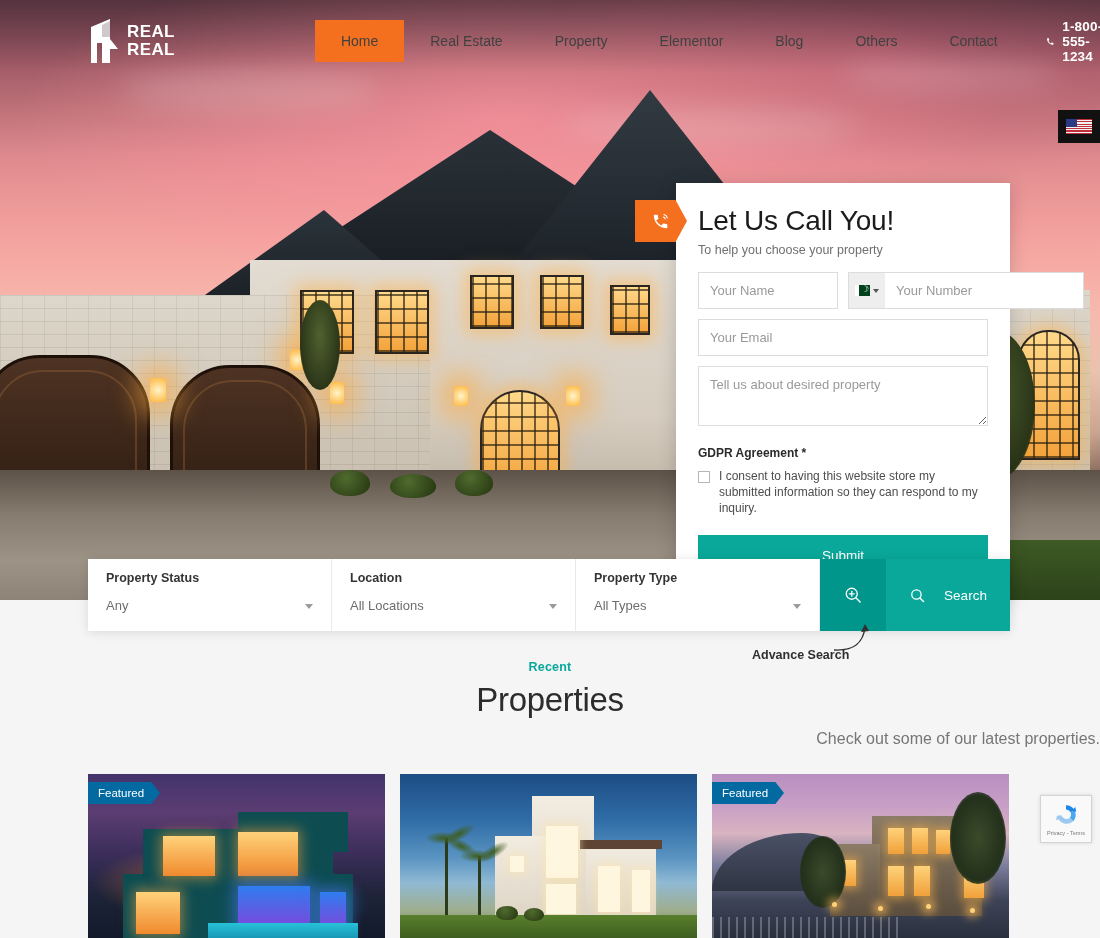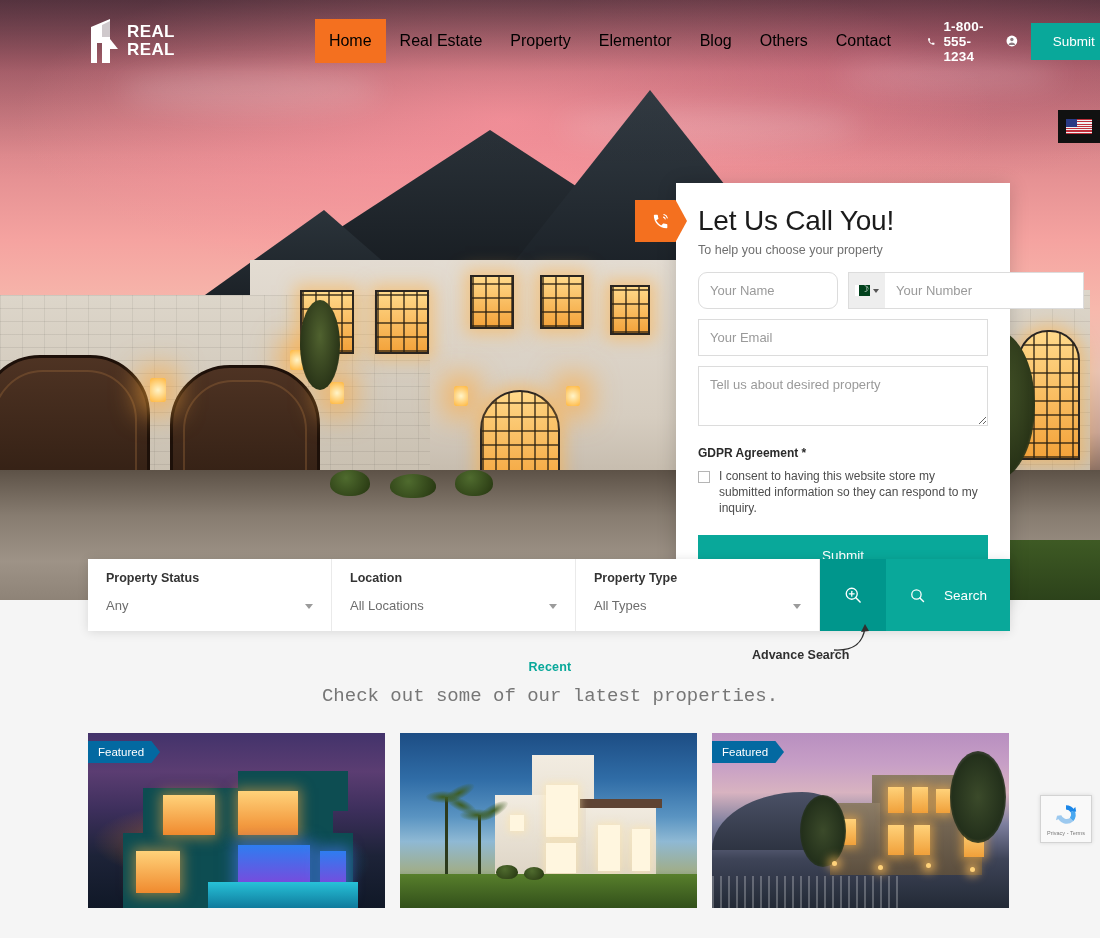--- a/index.html
+++ b/index.html
@@ -138,21 +138,21 @@
     display: flex; align-items: center; z-index: 40;
   }
   .logo { display: flex; align-items: center; margin-left: 88px; gap: 9px; }
   .logo-mark { width: 30px; height: 44px; }
   .logo-text {
     color: #fff; font-weight: bold; font-size: 17px; line-height: 18px;
     letter-spacing: .4px;
   }
   .nav-items { display: flex; align-items: center; margin-left: 140px; }
   .nav-item {
-    color: #000000; font-size: 16px; padding: 13px 14px;
+    color: #404040; font-size: 14px; padding: 13px 26px;
     cursor: pointer; white-space: nowrap;
   }
   .nav-item.active { background: #f4701f; }
   .nav-right { display: flex; align-items: center; margin-left: 22px; gap: 13px; }
   .phone-block { display: flex; align-items: center; gap: 8px; color:#fff; }
   .phone-num { font-size: 13.5px; font-weight: bold; letter-spacing: .2px; }
   .avatar-icon { width: 22px; height: 22px; }
   .btn-submit-nav {
     background: #09a89a; color: #fff; border: none;
     font-size: 13.5px; padding: 11px 22px; cursor: pointer;
@@ -185,21 +185,21 @@
   }
   .cb-title { font-size: 28px; font-weight: normal; color: #1b1b1b; letter-spacing: -.2px; }
   .cb-sub { font-size: 12.5px; color: #6f6f6f; margin-top: 6px; margin-bottom: 15px; }
   .cb-row { display: flex; gap: 10px; margin-bottom: 10px; }
   .fld {
     border: 1px solid #dcdcdc; background: #fff;
     font-size: 13px; color: #9a9a9a; padding: 10px 11px;
     font-family: "Liberation Sans", sans-serif; outline: none;
   }
   .fld::placeholder { color: #9a9a9a; }
-  .fld-name { width: 140px; border-radius: 9px; }
+  .fld-name { width: 140px; }
   .phone-wrap { display: flex; flex: 1; border: 1px solid #dcdcdc; }
   .ccode {
     width: 36px; background: #eeeeee; display: flex;
     align-items: center; justify-content: center; gap: 3px; cursor: pointer;
   }
   .pk-flag {
     width: 15px; height: 11px; background: #01411c; position: relative;
   }
   .pk-flag::before {
     content: ""; position: absolute; left: 0; top: 0; width: 4px; height: 11px; background: #fff;
@@ -262,21 +262,21 @@
   
   .props { position: absolute; top: 660px; left: 0; width: 1100px; }
   .eyebrow {
     text-align: center; color: #09a89a; font-size: 12.5px;
     font-weight: bold; letter-spacing: .2px;
   }
   .sec-title {
     text-align: center; font-size: 33px; color: #2c2c2c;
     font-weight: normal; margin-top: 7px; letter-spacing: -.3px;
   }
-  .sec-sub { text-align: center; font-size: 19px; color: #767676; margin-top: 11px; font-family: Liberation Mono, monospace; }
+  .sec-sub { text-align: right; font-size: 16px; color: #767676; margin-top: 11px; }
   .cards {
     display: flex; gap: 15px; margin-top: 26px;
     padding: 0 88px;
   }
   .card { position: relative; width: 297px; height: 175px; overflow: hidden; }
   .badge {
     position: absolute; left: 0; top: 8px; z-index: 5;
     background: #0369a1; color: #fff; font-size: 11.5px;
     padding: 5px 16px 5px 10px;
     clip-path: polygon(0 0, 88% 0, 100% 50%, 88% 100%, 0 100%);
@@ -503,20 +503,21 @@
 </div>
 
 <div class="adv-note">Advance Search</div>
 <svg class="adv-arrow" width="50" height="42" viewBox="0 0 50 42">
   <path d="M2 30 C 20 31, 31 25, 33 7" fill="none" stroke="#2f2f2f" stroke-width="1.4"></path>
   <path d="M33 4 L29 12 L37 11 Z" fill="#2f2f2f"></path>
 </svg>
 
 <div class="props">
   <div class="eyebrow">Recent</div>
+  <div class="sec-title">Properties</div>
   <div class="sec-sub">Check out some of our latest properties.</div>
 
   <div class="cards">
 
     <div class="card">
       <div class="badge">Featured</div>
       <div class="card-img img1">
         <div class="c1-mass" style="left:55px;top:55px;width:190px;height:62px;"></div>
         <div class="c1-mass" style="left:35px;top:100px;width:230px;height:75px;"></div>
         <div class="c1-mass" style="left:150px;top:38px;width:110px;height:40px;"></div>

